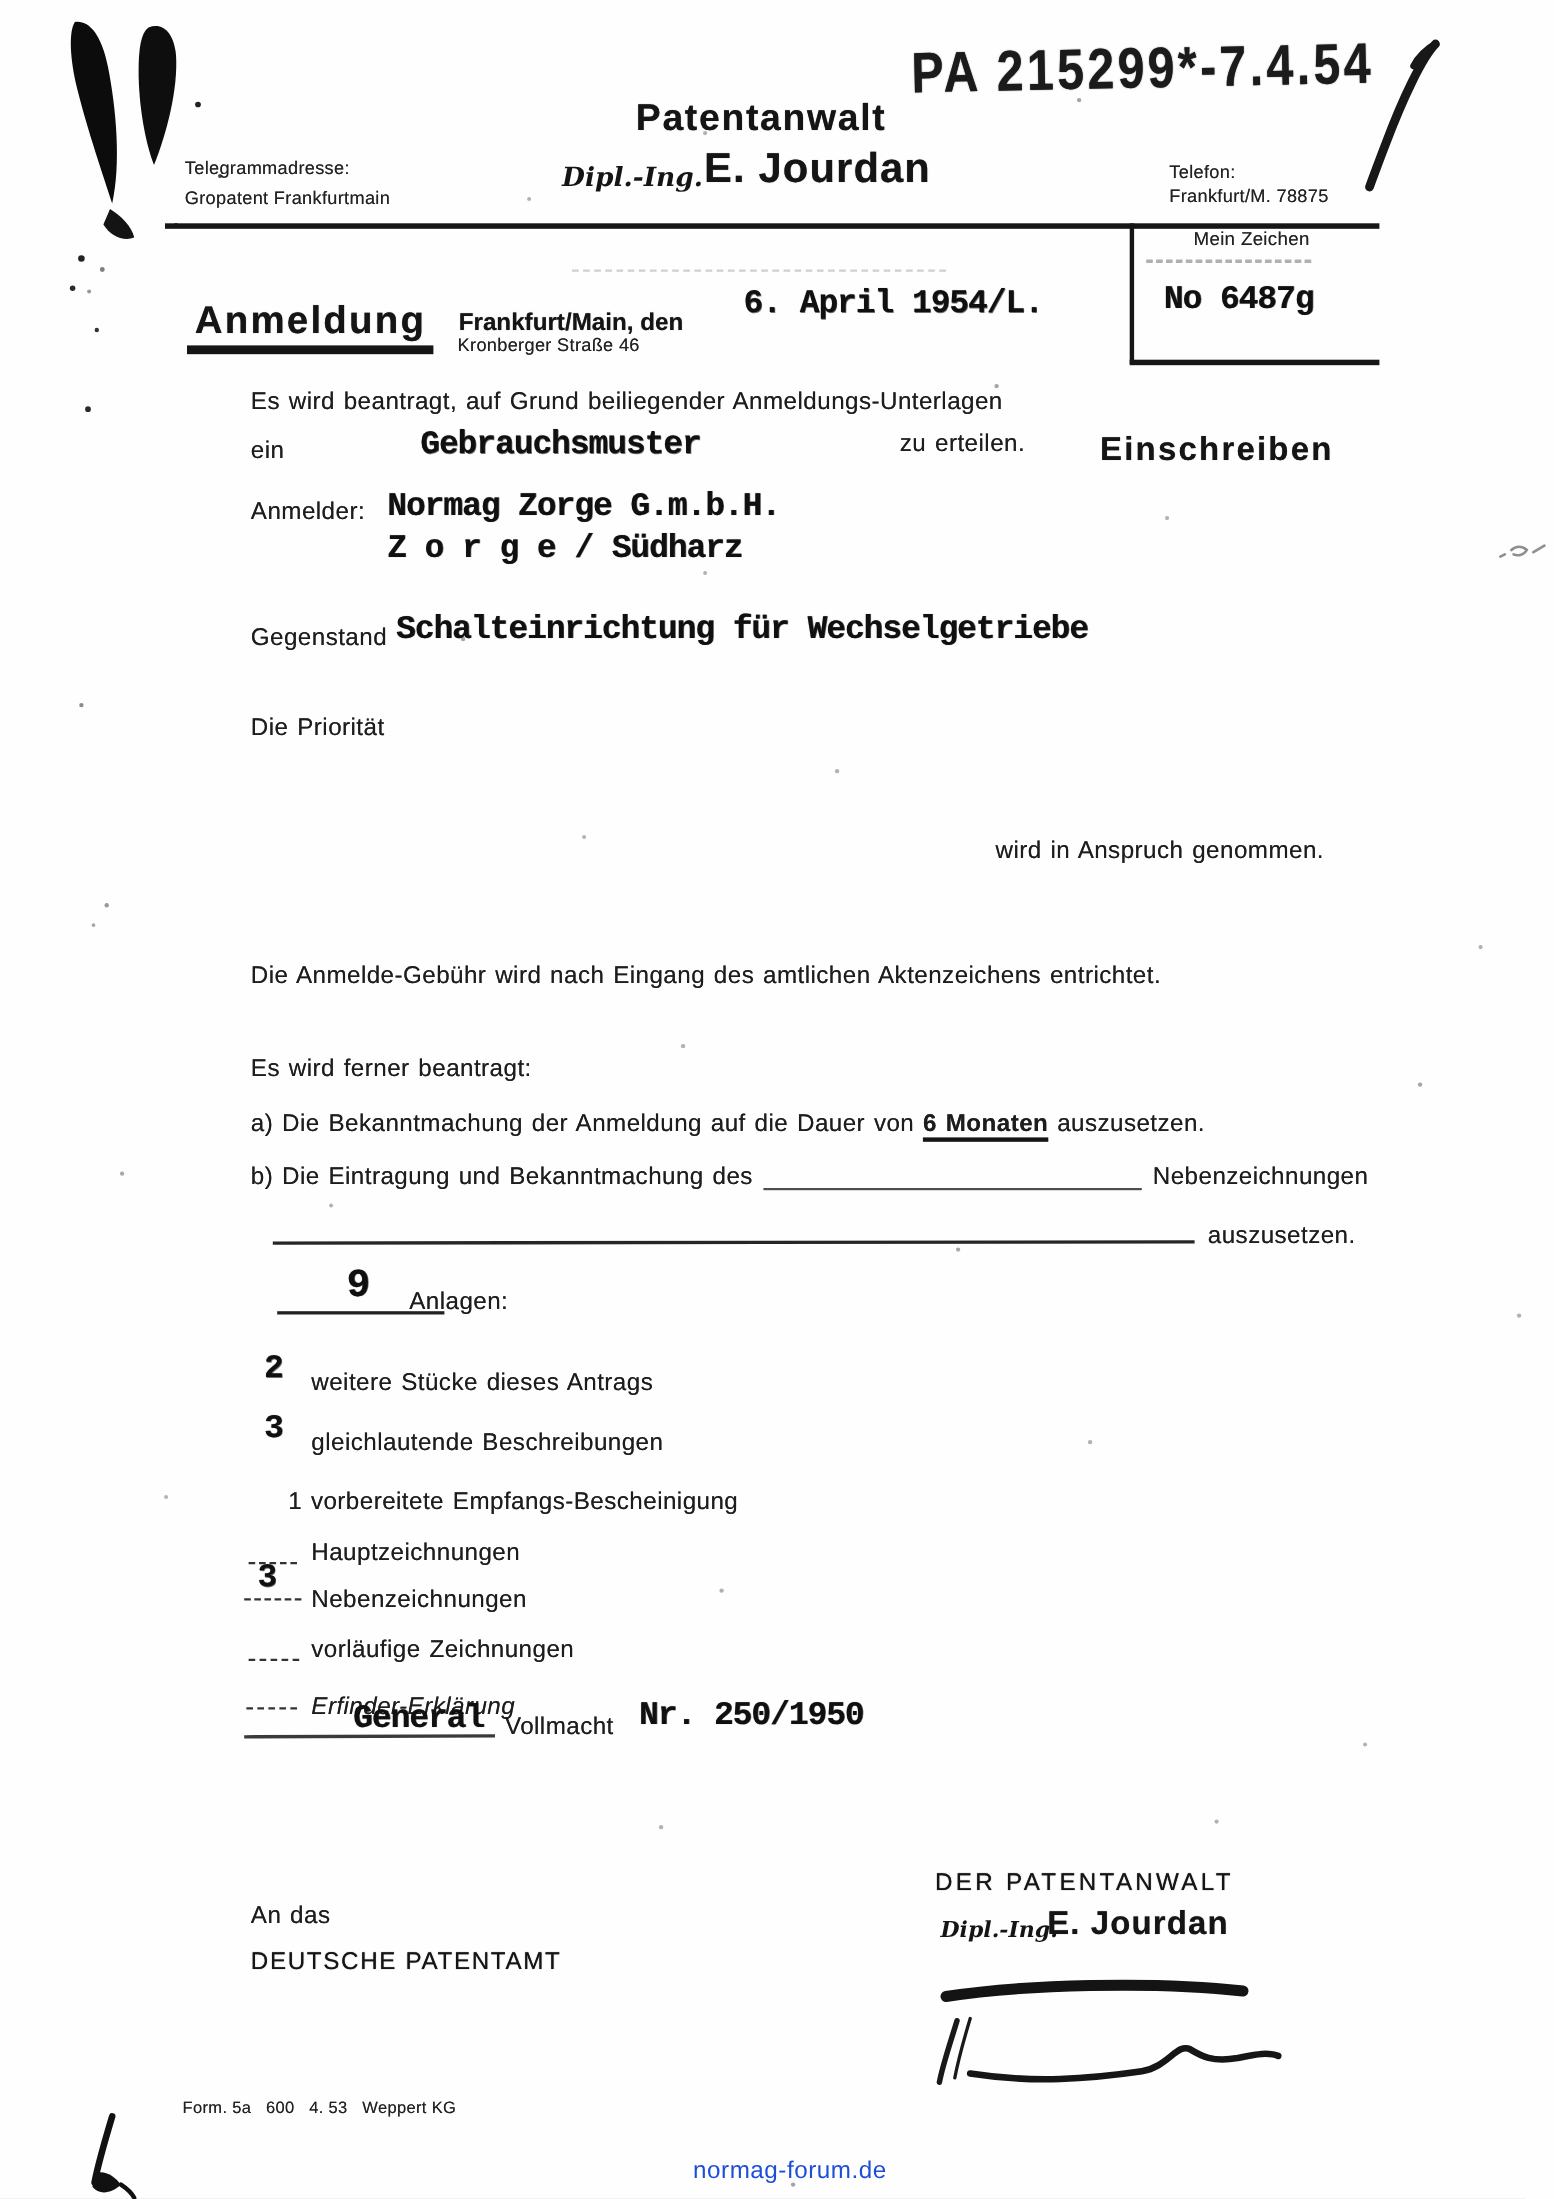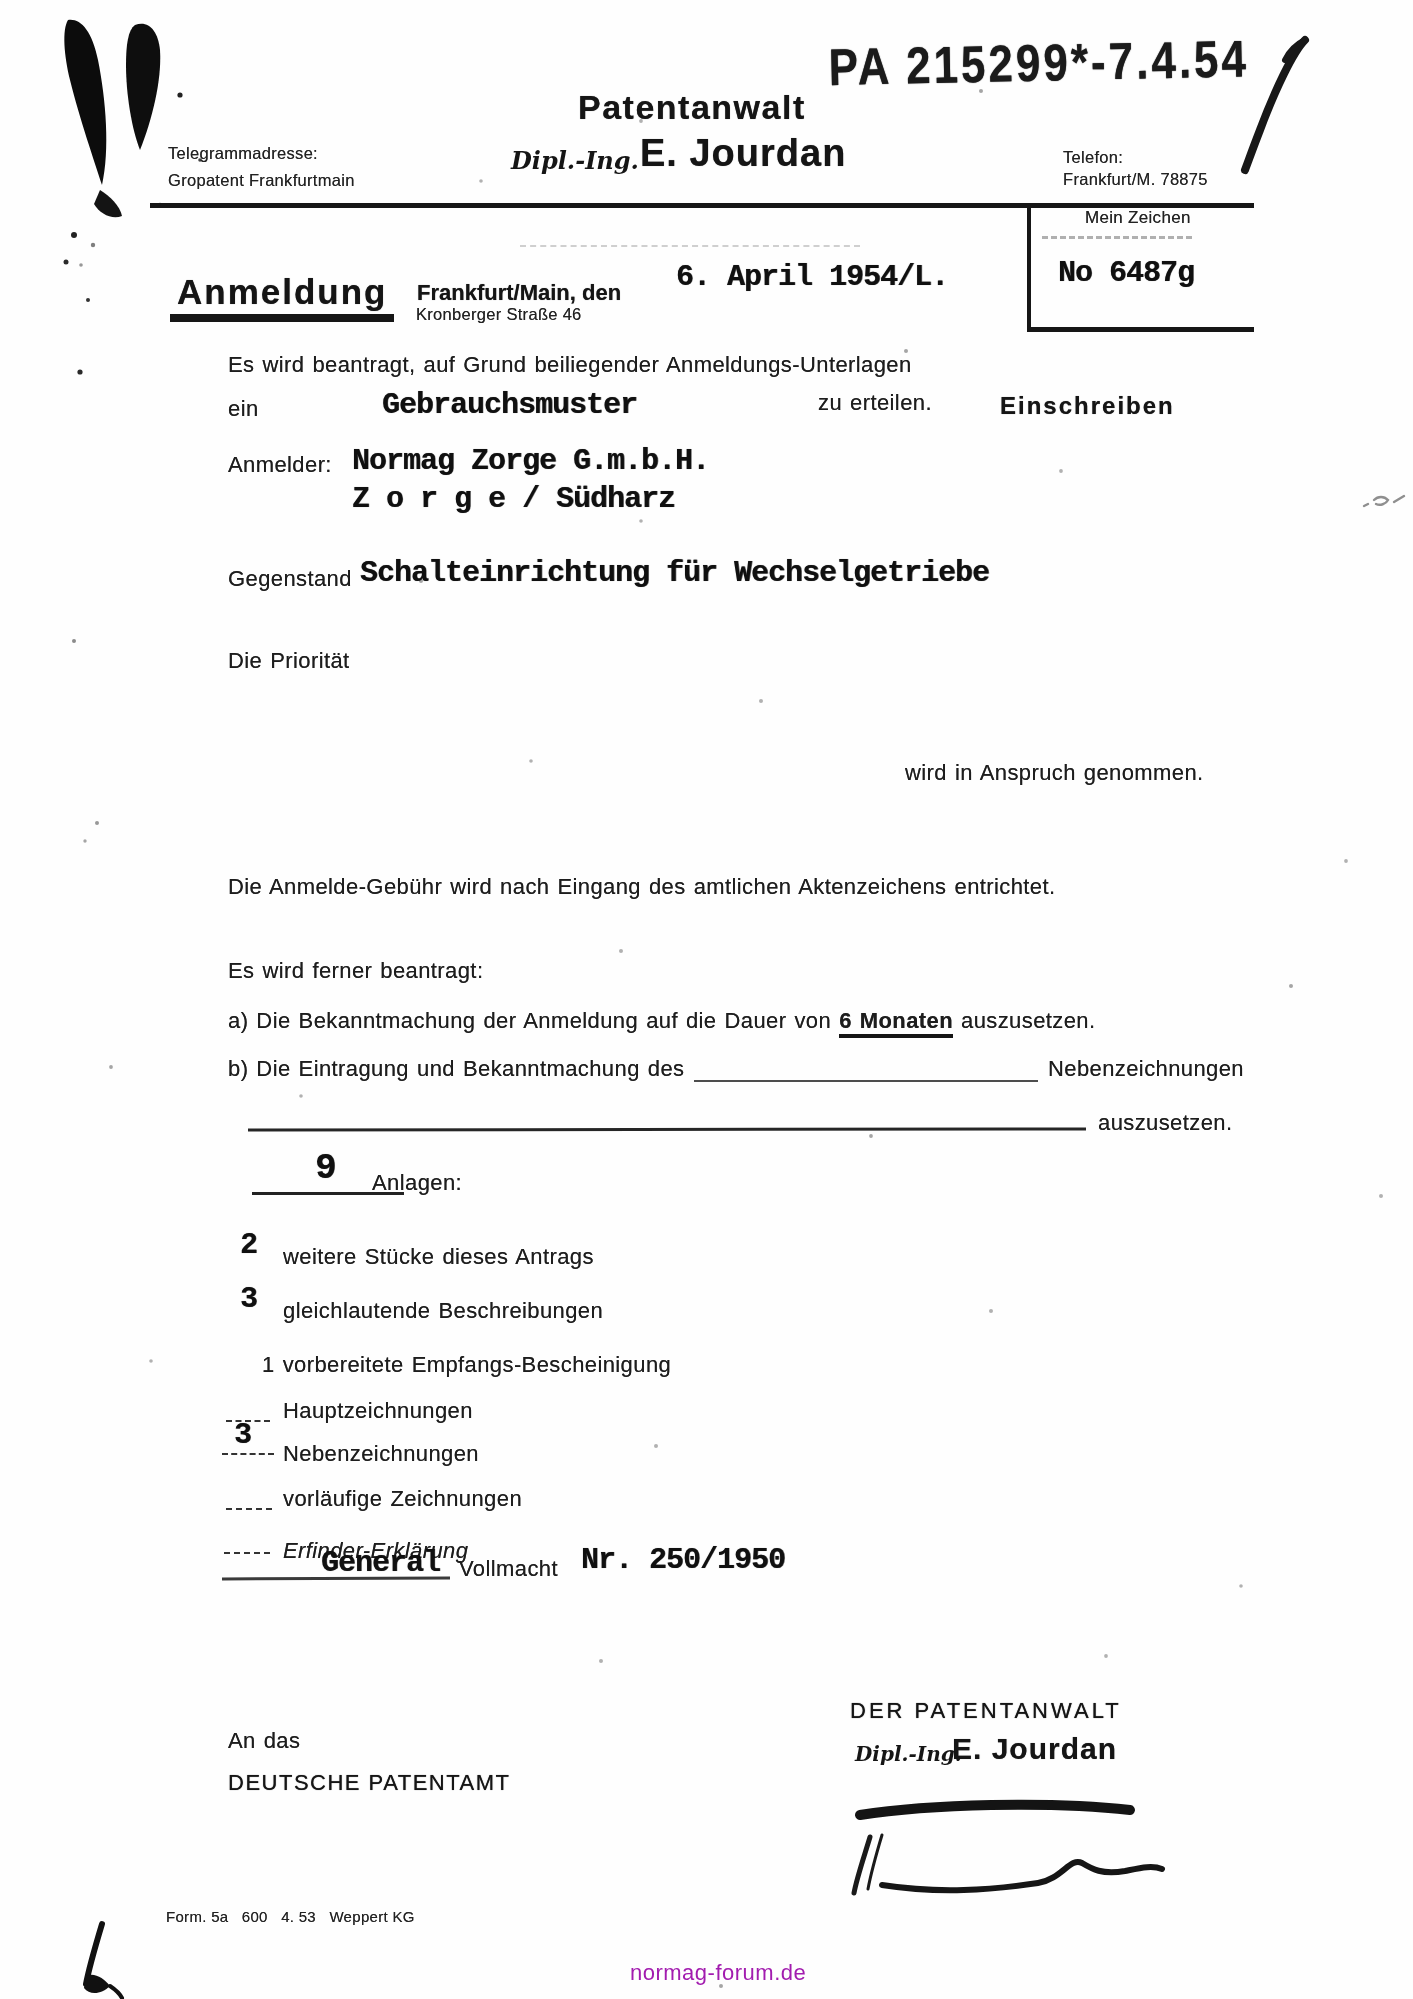--- a/index.html
+++ b/index.html
@@ -86,21 +86,21 @@
   <div class="heavy" style="left:177px;top:272px;font-size:35px;letter-spacing:2px;">Anmeldung</div>
   <div class="rule" style="left:170px;top:314px;width:224px;height:8px;"></div>
   <div class="heavy" style="left:417px;top:280px;font-size:22px;">Frankfurt/Main, den</div>
   <div class="tw" style="left:676px;top:260px;">6. April 1954/L.</div>
   <div class="small-text" style="left:416px;top:305px;">Kronberger Straße 46</div>
 
   <div class="body-text" style="left:228px;top:352px;">Es wird beantragt, auf Grund beiliegender Anmeldungs-Unterlagen</div>
   <div class="body-text" style="left:228px;top:396px;">ein</div>
   <div class="tw" style="left:382px;top:388px;">Gebrauchsmuster</div>
   <div class="body-text" style="left:818px;top:390px;">zu erteilen.</div>
-  <div class="heavy" style="left:1000px;top:392px;font-size:24px;letter-spacing:2px;">Einschreiben</div>
+  <div class="heavy" style="left:1000px;top:392px;font-size:30px;letter-spacing:2px;">Einschreiben</div>
 
   <div class="body-text" style="left:228px;top:452px;">Anmelder:</div>
   <div class="tw" style="left:352px;top:444px;">Normag Zorge G.m.b.H.</div>
   <div class="tw" style="left:352px;top:482px;">Z o r g e / Südharz</div>
 
   <div class="body-text" style="left:228px;top:566px;">Gegenstand</div>
   <div class="tw" style="left:360px;top:556px;">Schalteinrichtung für Wechselgetriebe</div>
 
   <div class="body-text" style="left:228px;top:648px;">Die Priorität</div>
   <div class="body-text" style="left:905px;top:760px;">wird in Anspruch genommen.</div>
@@ -175,21 +175,21 @@
     <path d="M42,40 C36,60 31,78 28,94" stroke="#1a1a1a" stroke-width="3" fill="none" stroke-linecap="round"></path>
     <path d="M42,90 C100,99 150,95 198,88 C222,84 230,62 242,68 C252,74 262,80 285,76 C300,73 312,70 322,74" stroke="#161616" stroke-width="6" fill="none" stroke-linecap="round"></path>
   </svg>
 
   <div class="small-text" style="left:166px;top:1908px;font-size:15px;white-space:pre;">Form. 5a   600   4. 53   Weppert KG</div>
   <svg style="left:58px;top:1918px;" width="90" height="81" viewBox="0 0 90 81">
     <path d="M44,6 C38,26 31,50 28,66" stroke="#111" stroke-width="6" fill="none" stroke-linecap="round"></path>
     <path d="M28,58 C36,54 46,60 52,68 C44,76 32,78 26,70 Z" fill="#111"></path>
     <path d="M52,68 C58,72 62,76 64,80" stroke="#111" stroke-width="4" fill="none" stroke-linecap="round"></path>
   </svg>
-  <div class="watermark" style="left: 630px; top: 1960px; color: #a21caf;">normag-forum.de</div>
+  <div class="watermark" style="left: 630px; top: 1960px; color: #1d4ed8;">normag-forum.de</div>
 
   <svg style="left:1360px;top:490px;" width="50" height="24" viewBox="0 0 50 24">
     <path d="M4,16 L8,14 M14,10 C18,6 24,6 28,10 C26,14 20,16 16,14 M34,12 L44,6" stroke="#8f8f8f" stroke-width="2.4" fill="none" stroke-linecap="round"></path>
   </svg>
 
   <div style="left:0;top:0;width:2px;height:2px;background:transparent;border-radius:50%;
     box-shadow:
       92px 244px 0 1.2px rgba(0,0,0,.5), 80px 264px 0 .8px rgba(0,0,0,.4),
       73px 640px 0 1px rgba(0,0,0,.45), 96px 822px 0 1px rgba(0,0,0,.4),
       84px 840px 0 .7px rgba(0,0,0,.35), 110px 1066px 0 .9px rgba(0,0,0,.35),

